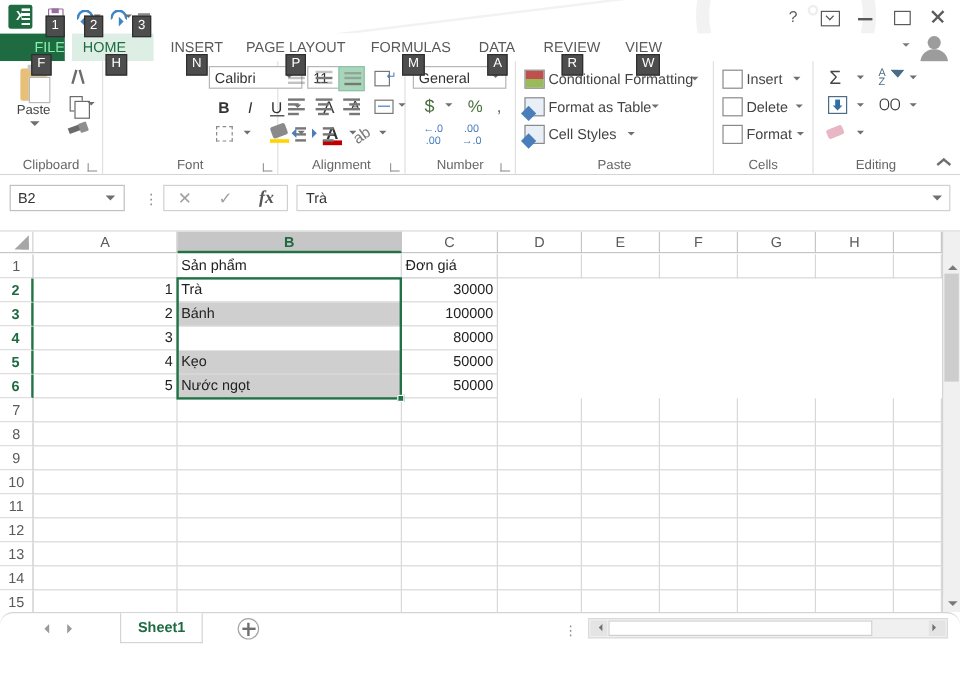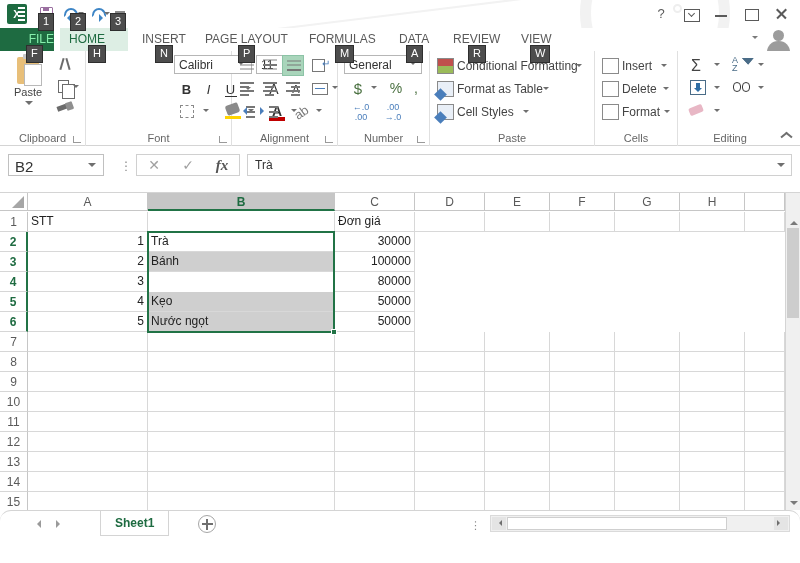--- a/index.html
+++ b/index.html
@@ -159,21 +159,21 @@
   .cf-ic{ background:linear-gradient(to bottom,#c0504d 0 50%, #9bbb59 50% 100%); border:1px solid #8a8a8a;}
   .tbl-ic{ background:#e9eff7; border:1px solid #8a8a8a;}
   .tbl-ic:after{ content:""; position:absolute; left:-2px; bottom:-3px; width:9px;height:9px;
      background:#4a7ebb; transform:rotate(45deg);}
   .cells-ic{ background:#fff; border:1px solid #8a8a8a;}
   .rsmall{ position:absolute; width:26px; height:21px; cursor:pointer; }
 
   
   .fbarwrap{ position:absolute; left:0; top:146px; width:800px; height:46px; background:#fff;}
   .namebox{ position:absolute; left:8px; top:8px; width:96px; height:22px;
-     border:1px solid #c0c0c0; background:#fff; font-size:15px; color:#333;
+     border:1px solid #c0c0c0; background:#fff; font-size:12px; color:#333;
      padding:3px 16px 0 6px;}
   .nb-caret{ position:absolute; right:5px; top:9px; width:0;height:0;
      border:4px solid transparent; border-top-color:#6f6f6f;}
   .fbdots{ position:absolute; left:120px; top:13px; color:#8a8a8a; font-size:12px; letter-spacing:0;}
   .fbbtns{ position:absolute; left:136px; top:8px; width:104px; height:22px;
      border:1px solid #d0d0d0; background:#fff; }
   .fbb{ position:absolute; top:0; width:34px; height:20px; cursor:pointer;
      text-align:center; line-height:20px; font-size:14px; color:#a0a0a0;}
   .fx{ font-style:italic; font-family:"Liberation Serif",serif; font-size:15px; color:#555; font-weight:bold;}
   .fbinput{ position:absolute; left:247px; top:8px; width:545px; height:22px;
@@ -598,21 +598,21 @@
       <div class="cell" style="left:148px;top:19px;width:187px"></div>
       <div class="cell" style="left:335px;top:19px;width:80px"></div>
       <div class="cell" style="left:415px;top:19px;width:70px"></div>
       <div class="cell" style="left:485px;top:19px;width:65px"></div>
       <div class="cell" style="left:550px;top:19px;width:65px"></div>
       <div class="cell" style="left:615px;top:19px;width:65px"></div>
       <div class="cell" style="left:680px;top:19px;width:65px"></div>
       <div class="cell" style="left:745px;top:19px;width:40px"></div>
     </div>
 
-    <div class="cell" style="left:28px;top:19px;width:120px">STT</div>
+    <div class="cell" style="left:148px;top:19px;width:187px">Sản phẩm</div>
     <div class="cell" style="left:335px;top:19px;width:80px">Đơn giá</div>
 
     <div class="cell r" style="left:28px;top:39px;width:120px">1</div>
     <div class="cell" style="left:148px;top:39px;width:187px">Trà</div>
     <div class="cell r" style="left:335px;top:39px;width:80px">30000</div>
 
     <div class="cell r" style="left:28px;top:59px;width:120px">2</div>
     <div class="cell marked" style="left:148px;top:59px;width:187px">Bánh</div>
     <div class="cell r" style="left:335px;top:59px;width:80px">100000</div>
 

